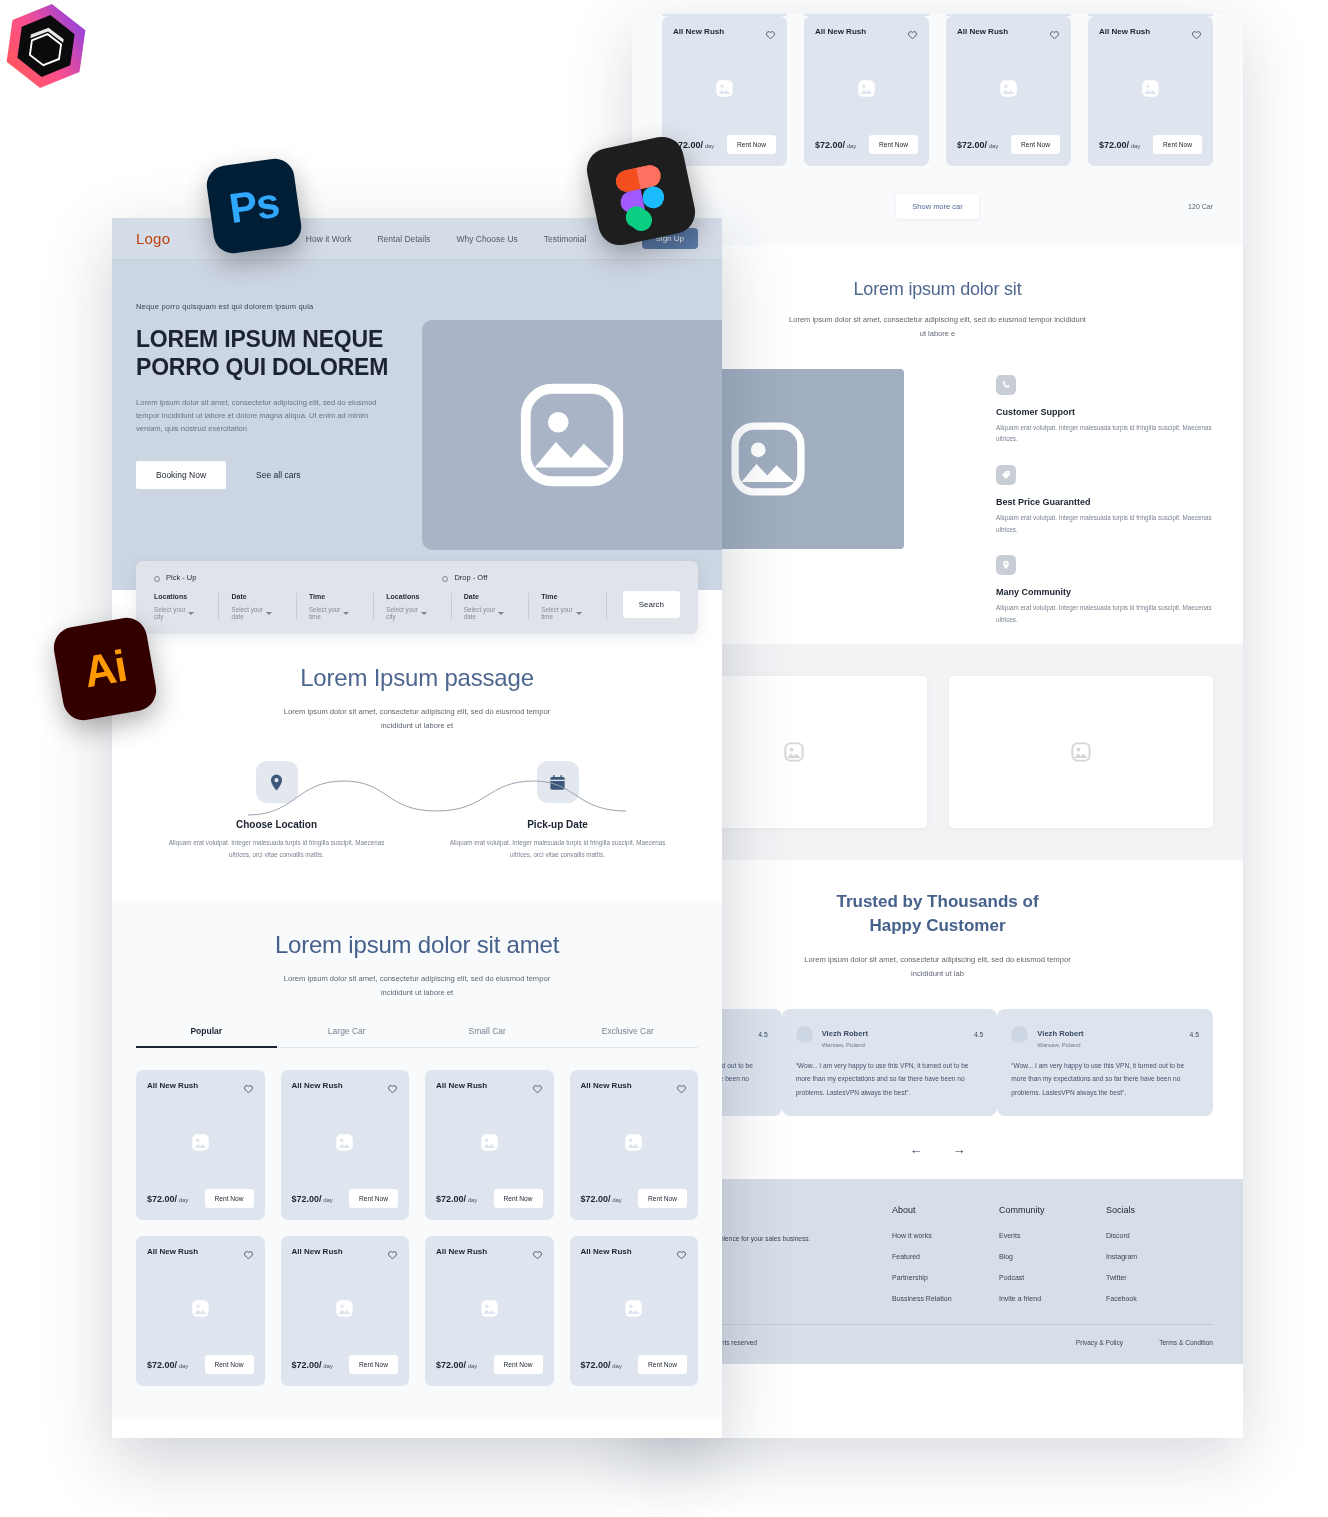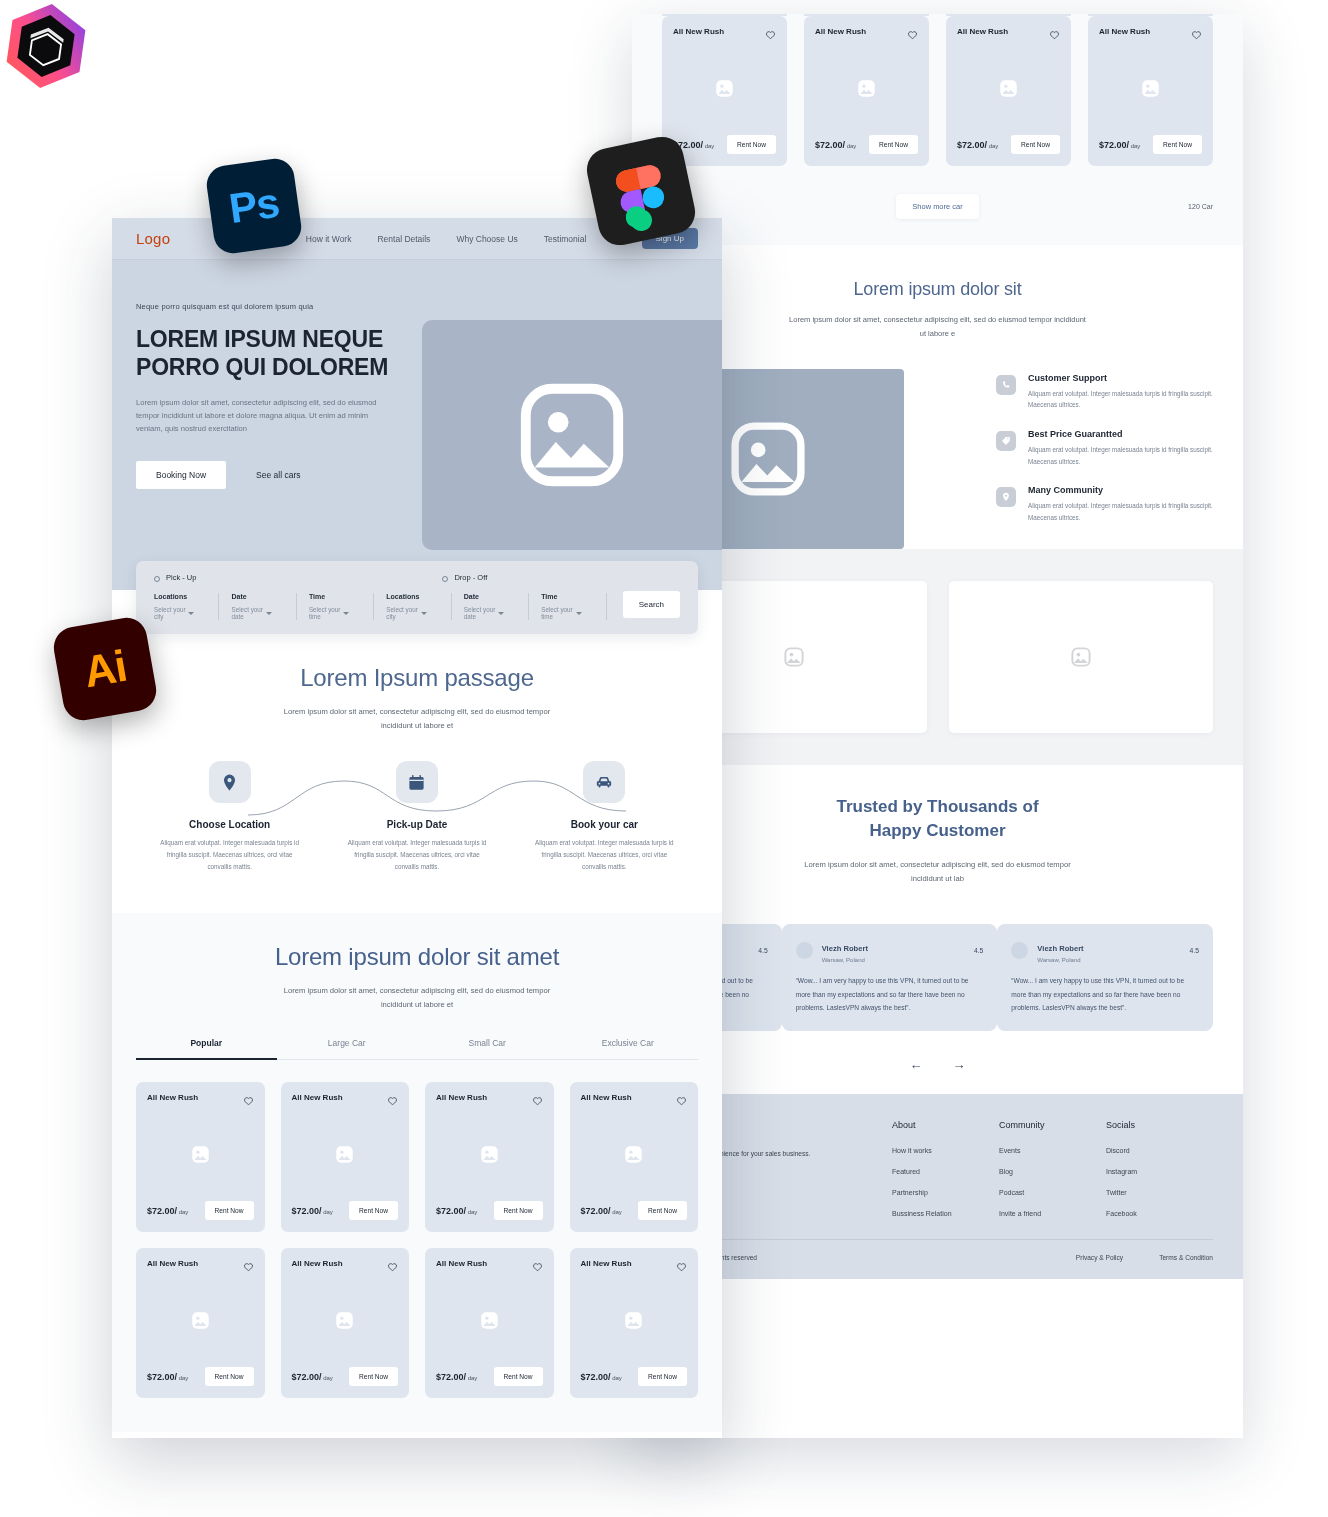--- a/index.html
+++ b/index.html
@@ -136,39 +136,39 @@
   .bp-about { background:#fff; padding: 34px 0 0 0; text-align:center; position:relative; }
   .bp-about .sec-h2 { font-size:18px; color:#4e678f; }
   .bp-about .sec-sub { font-size:7.5px; }
   .bp-feat-row { display:flex; margin-top:28px; align-items:flex-start; }
   .bp-feat-img {
     width:272px; height:180px; background:#a0aec0;
     display:flex; align-items:center; justify-content:center;
     border-top-right-radius:4px; border-bottom-right-radius:4px;
   }
   .bp-feat-list { flex:1; text-align:left; padding-left:92px; padding-right:30px; padding-top:4px; }
-  .bp-feat { display:flex; gap:12px; margin-bottom:18px; }
+  .bp-feat { display:flex; gap:12px; margin-bottom:18px;flex-direction:column; }
   .bp-feat-ic {
     width:20px;height:20px;border-radius:5px;background:#c9ced6;flex:none;
     display:flex;align-items:center;justify-content:center;margin-top:2px;
   }
   .bp-feat-t { font-size:9px; font-weight:bold; color:#1b2430; }
   .bp-feat-d { font-size:6.3px; color:#7a8391; line-height:1.85; margin-top:5px; }
 
   .bp-gallery { background:#f2f3f5; padding:32px 30px; display:flex; gap:22px; }
   .bp-gal-card {
     flex:1; height:152px; background:#fff; border-radius:5px;
     display:flex; align-items:center; justify-content:center;
     box-shadow:0 1px 5px rgba(40,55,80,.05);
   }
 
   .bp-testi { background:#fff; padding: 30px 30px 22px 30px; text-align:center; }
   .bp-testi h2 { font-size:17px; font-weight:bold; color:#46618c; line-height:1.45; }
   .bp-testi .sec-sub { margin-top:14px; }
-  .testi-row { display:flex; margin-top:38px; }
+  .testi-row { display:flex; margin-top:28px; }
   .testi-card {
     flex:1; background:#dde4ee; border-radius:8px; padding:13px 14px 16px 14px; text-align:left;
   }
   .testi-head { display:flex; align-items:center; gap:9px; }
   .testi-av { width:17px;height:17px;border-radius:50%;background:#cdd6e3;flex:none; }
   .testi-name { font-size:7.6px; font-weight:bold; color:#3a4a63; }
   .testi-loc { font-size:6px; color:#6d7b90; margin-top:2px; }
   .testi-rate { margin-left:auto; font-size:6.8px; color:#3a4a63; }
   .testi-quote { font-size:6.6px; color:#44536b; line-height:2.05; margin-top:11px; }
   .testi-nav { display:flex; justify-content:center; gap:30px; margin-top:26px; }
@@ -578,29 +578,20 @@
             <div class="step">
               <div class="step-icon">
                 <svg width="19" height="19" viewBox="0 0 24 24" fill="#3b577c">
                   <rect x="3" y="5" width="18" height="16" rx="2"></rect>
                   <rect x="3" y="8.5" width="18" height="1.6" fill="#e3e7ee"></rect>
                   <rect x="6.4" y="2.4" width="1.8" height="4" rx=".8"></rect>
                   <rect x="15.8" y="2.4" width="1.8" height="4" rx=".8"></rect>
                 </svg>
               </div>
               <div class="step-title">Pick-up Date</div>
-              <div class="step-desc">Aliquam erat volutpat. Integer malesuada turpis id fringilla suscipit. Maecenas ultrices, orci vitae convallis mattis.</div>
-            </div>
-            <div class="step">
-              <div class="step-icon">
-                <svg width="20" height="20" viewBox="0 0 24 24" fill="#3b577c">
-                  <path d="M5.5 11l1.4-3.6A2 2 0 0 1 8.8 6h6.4a2 2 0 0 1 1.9 1.4L18.5 11h.8a1.3 1.3 0 0 1 1.3 1.3v3.2a1 1 0 0 1-1 1h-1v.8a1.2 1.2 0 1 1-2.4 0v-.8H7.8v.8a1.2 1.2 0 1 1-2.4 0v-.8h-1a1 1 0 0 1-1-1v-3.2A1.3 1.3 0 0 1 4.7 11zM7.7 11h8.6l-1-2.6a.8.8 0 0 0-.7-.5H9.4a.8.8 0 0 0-.7.5zM6.6 13a1 1 0 1 0 0 2 1 1 0 0 0 0-2zm10.8 0a1 1 0 1 0 0 2 1 1 0 0 0 0-2z"></path>
-                </svg>
-              </div>
-              <div class="step-title">Book your car</div>
               <div class="step-desc">Aliquam erat volutpat. Integer malesuada turpis id fringilla suscipit. Maecenas ultrices, orci vitae convallis mattis.</div>
             </div>
           </div>
       </div>
     </div>
 
     <div class="sec-cars">
       <div class="head">
         <div class="sec-h2 dark">Lorem ipsum dolor sit amet</div>
         <div class="sec-sub" style="max-width:300px;margin:13px auto 0 auto;">Lorem ipsum dolor sit amet, consectetur adipiscing elit, sed do eiusmod tempor incididunt ut labore et</div>

